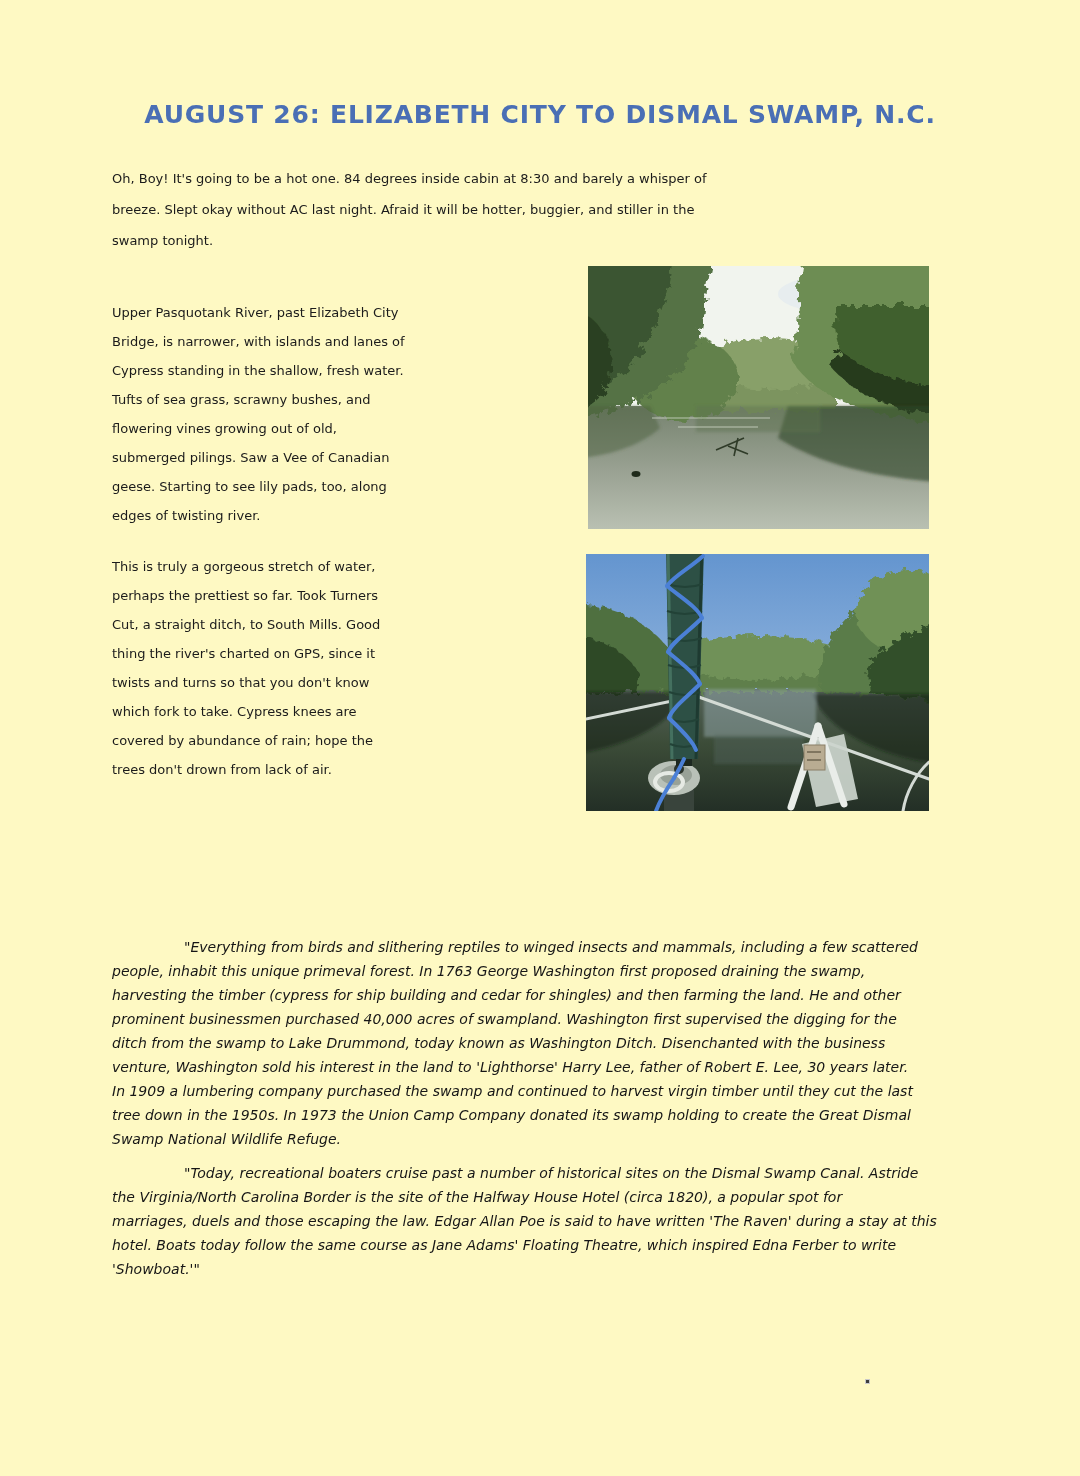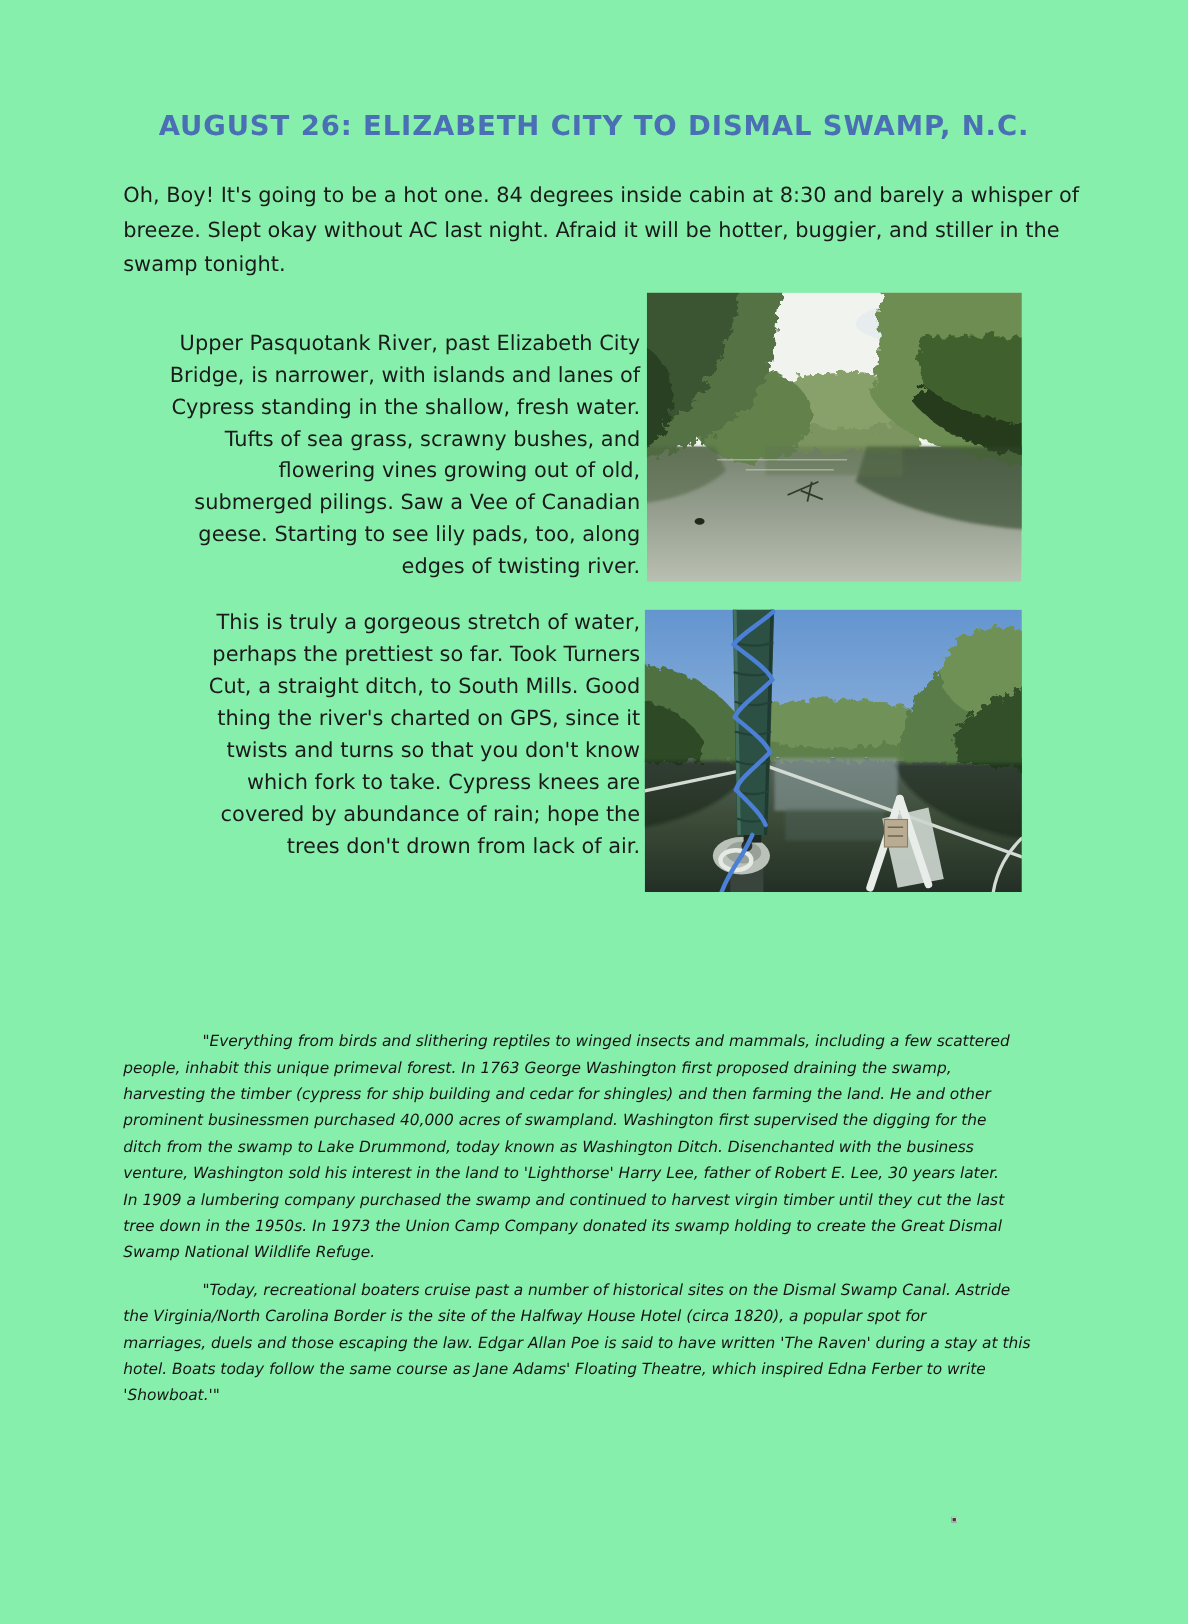--- a/index.html
+++ b/index.html
@@ -1,29 +1,29 @@
 <!DOCTYPE html>
 <html><head>
 <meta charset="utf-8">
 <style>
   * { margin:0; padding:0; box-sizing:border-box; }
   html,body { background:#ffffff; }
   .page {
     position:relative; width:1080px; height:1476px; margin:0 auto;
-    background:#86efac; overflow:hidden;
+    background:#fef9c3; overflow:hidden;
     font-family:"DejaVu Sans", sans-serif; color:#1b1b1b;
   }
   .title {
     position:absolute; top:100px; left:0; width:100%;
     text-align:center; font-size:25px; font-weight:bold;
     letter-spacing:0.8px; color:#4a6fb5;
   }
-  .body-text { white-space:pre-line; font-size:19px; line-height:31px; }
+  .body-text { white-space:pre-line; font-size:13px; line-height:31px; }
   .intro    { position:absolute; left:112px; top:163px; width:890px; }
-  .col-text { line-height:29px;text-align:right; }
+  .col-text { line-height:29px; }
   .col1     { position:absolute; left:112px; top:298px; width:470px; }
   .col2     { position:absolute; left:112px; top:552px; width:470px; }
   .decision { position:absolute; left:112px; top:842px; width:890px; }
   .quote {
     position:absolute; left:112px; width:884px;
     white-space:pre-line; font-style:italic;
     font-size:14px; line-height:24px; text-indent:72px; color:#161616;
   }
   .quote1 { top:935px; }
   .quote2 { top:1161px; }

